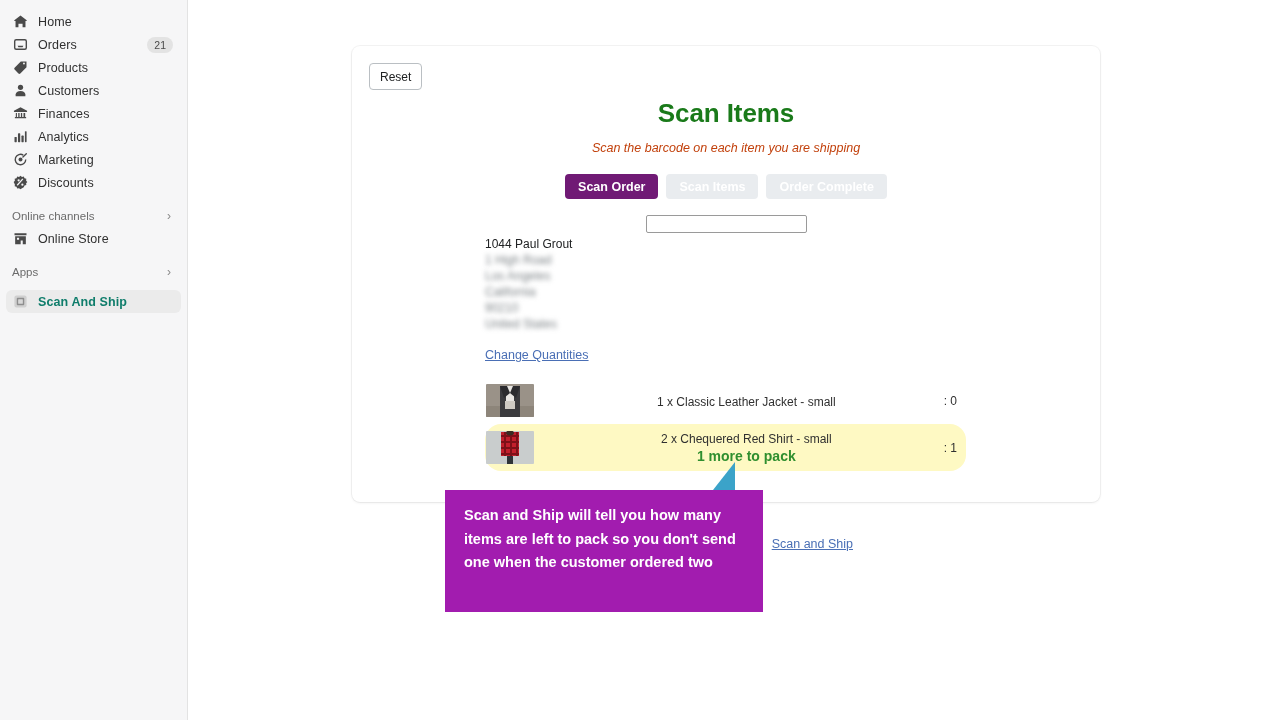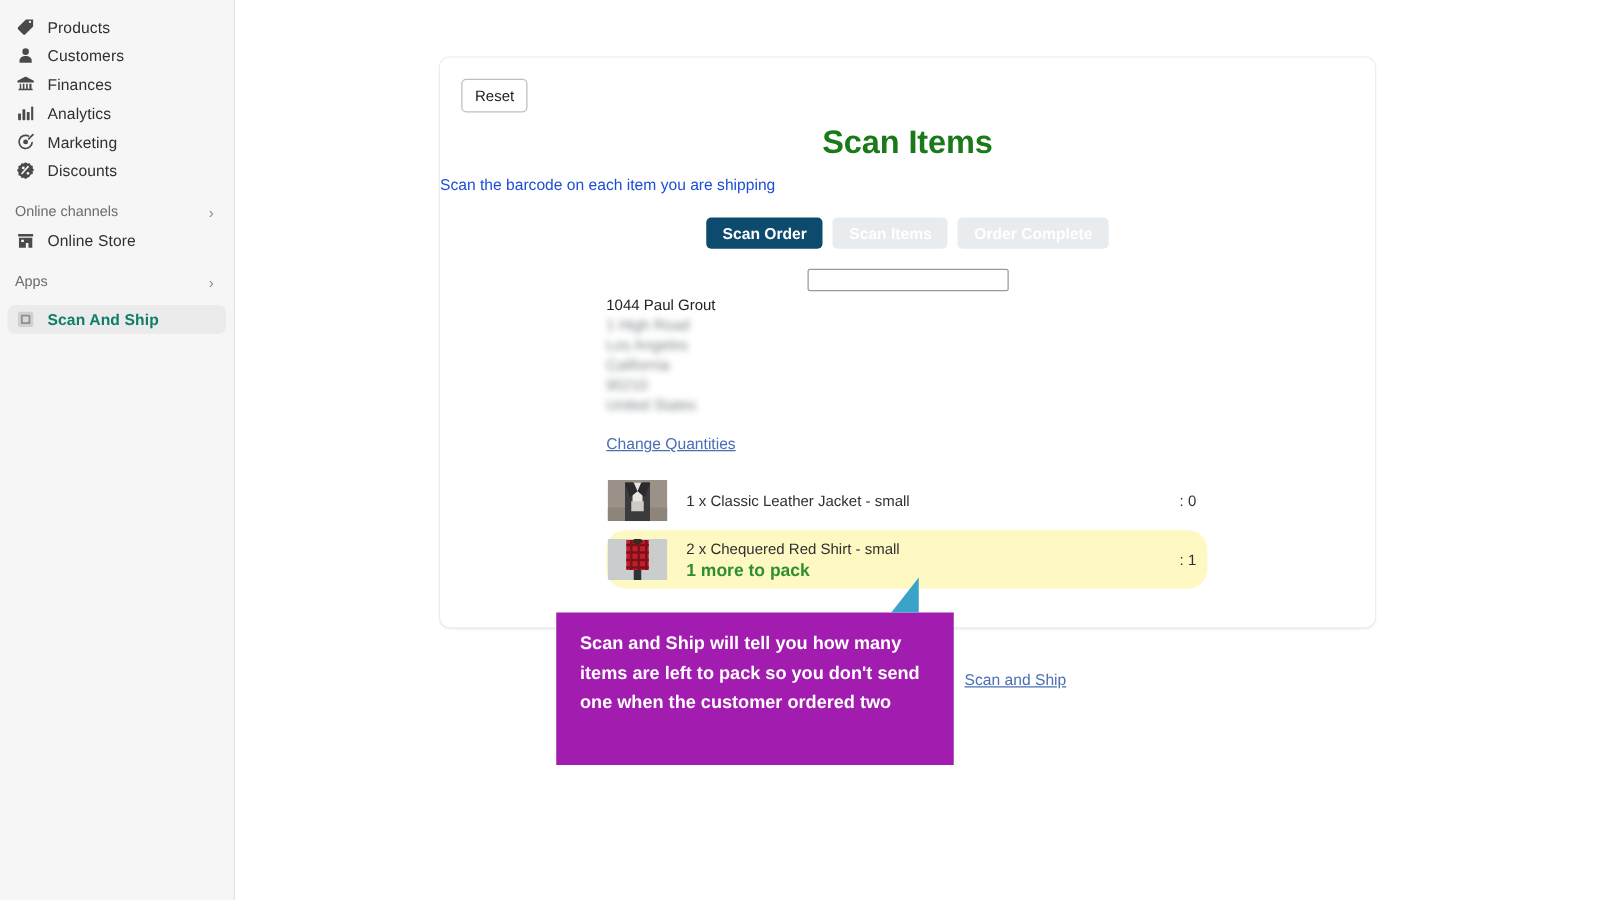--- a/index.html
+++ b/index.html
@@ -110,39 +110,41 @@
     margin: 0;
     padding-top: 52px;
     text-align: center;
     font-size: 26px;
     font-weight: 700;
     color: #1a7a1a;
     letter-spacing: -.1px;
   }
   .page-sub {
     margin: 12px 0 0 0;
+    text-align: center;
     font-size: 12.5px;
-    color: #1d4ed8;
+    color: #c2410c;
+    font-style: italic;
   }
 
   .steps {
     display: flex; justify-content: center; gap: 8px;
     margin-top: 19px;
   }
   .step {
     height: 25px;
     border: none;
     border-radius: 4px;
     font-size: 12.5px;
     font-weight: 700;
     padding: 0 13px;
     cursor: pointer;
     font-family: "Liberation Sans", sans-serif;
   }
-  .step.on { background: #0c4a6e; color: #ffffff; }
+  .step.on { background: #701a75; color: #ffffff; }
   .step.off { background: #e9ecef; color: #ffffff; cursor: default; }
 
   .scan-input-wrap { display: flex; justify-content: center; margin-top: 16px; }
   .scan-input {
     width: 161px; height: 18px;
     border: 1px solid #9a9a9a;
     border-radius: 2px;
     background: #fff;
     font-size: 12px;
     padding: 0 4px;
@@ -175,21 +177,21 @@
   .item.hl { background: #fef9c3; border-radius: 16px; }
   .thumb {
     width: 48px; height: 33px;
     flex: 0 0 48px;
     margin-right: 15px;
     border-radius: 1px;
     overflow: hidden;
     position: relative;
   }
   .thumb svg { display: block; width: 48px; height: 33px; }
-  .item-text { flex: 1; }
+  .item-text { flex: 1; text-align: center; }
   .item-name { font-size: 12px; color: #303030; line-height: 15px; }
   .item-note { font-size: 14px; color: #2f8f2f; font-weight: 700; line-height: 15px; margin-top: 2px; }
   .item-count { font-size: 12px; color: #303030; white-space: nowrap; }
 
   
   .callout {
     position: absolute;
     left: 257px; top: 490px;
     width: 318px; height: 122px;
     background: #a21caf;
@@ -225,21 +227,39 @@
   .learn-txt { font-size: 12.5px; color: #303030; }
   .learn-link { font-size: 12.5px; color: #4a6fb5; text-decoration: underline; cursor: pointer; }
 </style>
 </head>
 <body>
 
 <div id="app">
 
   <nav class="sidebar">
 
-
+    <div class="nav-item">
+      <span class="ic">
+        <svg viewBox="0 0 16 16" width="15" height="15" fill="currentColor">
+            <path d="M8 1.6 1.4 6.6v.9h1.3V14h3.1v-3.7h4.4V14h3.1V7.5h1.3v-.9L8 1.6z"></path>
+          </svg>
+      </span>
+      <span class="lbl">Home</span>
+    </div>
+
+    <div class="nav-item">
+      <span class="ic">
+        <svg viewBox="0 0 16 16" width="15" height="15" fill="none" stroke="currentColor" stroke-width="1.5">
+            <rect x="1.8" y="3" width="12.4" height="10" rx="1.6"></rect>
+            <path d="M1.8 9.2h3.1l.9 1.6h4.4l.9-1.6h3.1" fill="currentColor" stroke="none"></path>
+          </svg>
+      </span>
+      <span class="lbl">Orders</span>
+      <span class="badge">21</span>
+    </div>
 
     <div class="nav-item">
       <span class="ic">
         <svg viewBox="0 0 16 16" width="15" height="15" fill="currentColor">
             <path d="M8.3 1.6 1.7 8.2a1.4 1.4 0 0 0 0 2l4.1 4.1a1.4 1.4 0 0 0 2 0l6.6-6.6V1.6H8.3zm3.4 3.1a1 1 0 1 1 0-2 1 1 0 0 1 0 2z"></path>
           </svg>
       </span>
       <span class="lbl">Products</span>
     </div>
 

